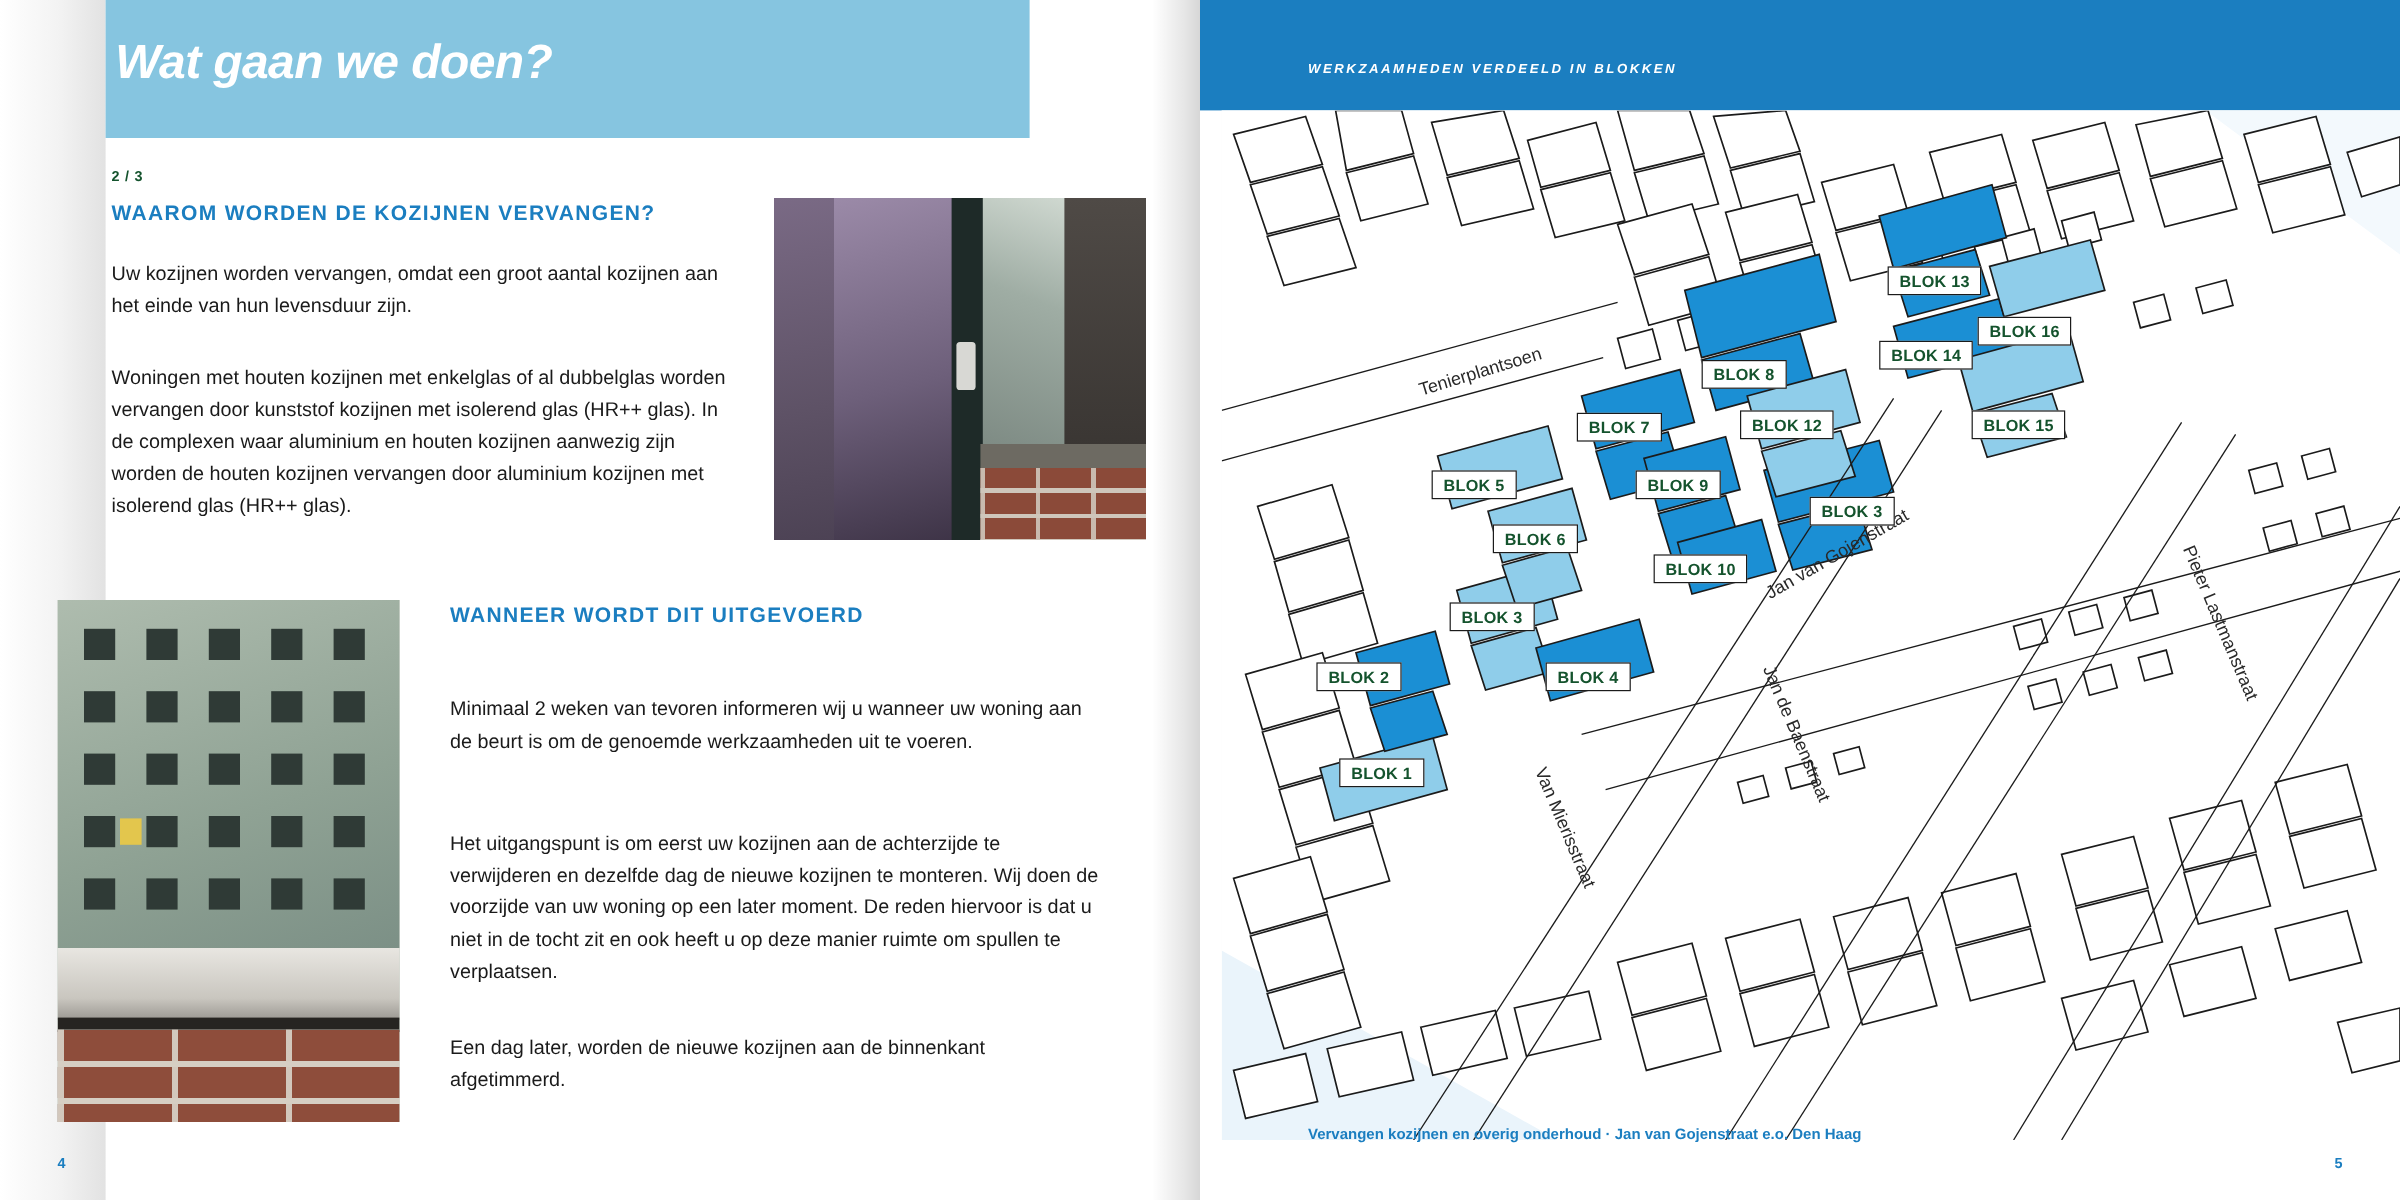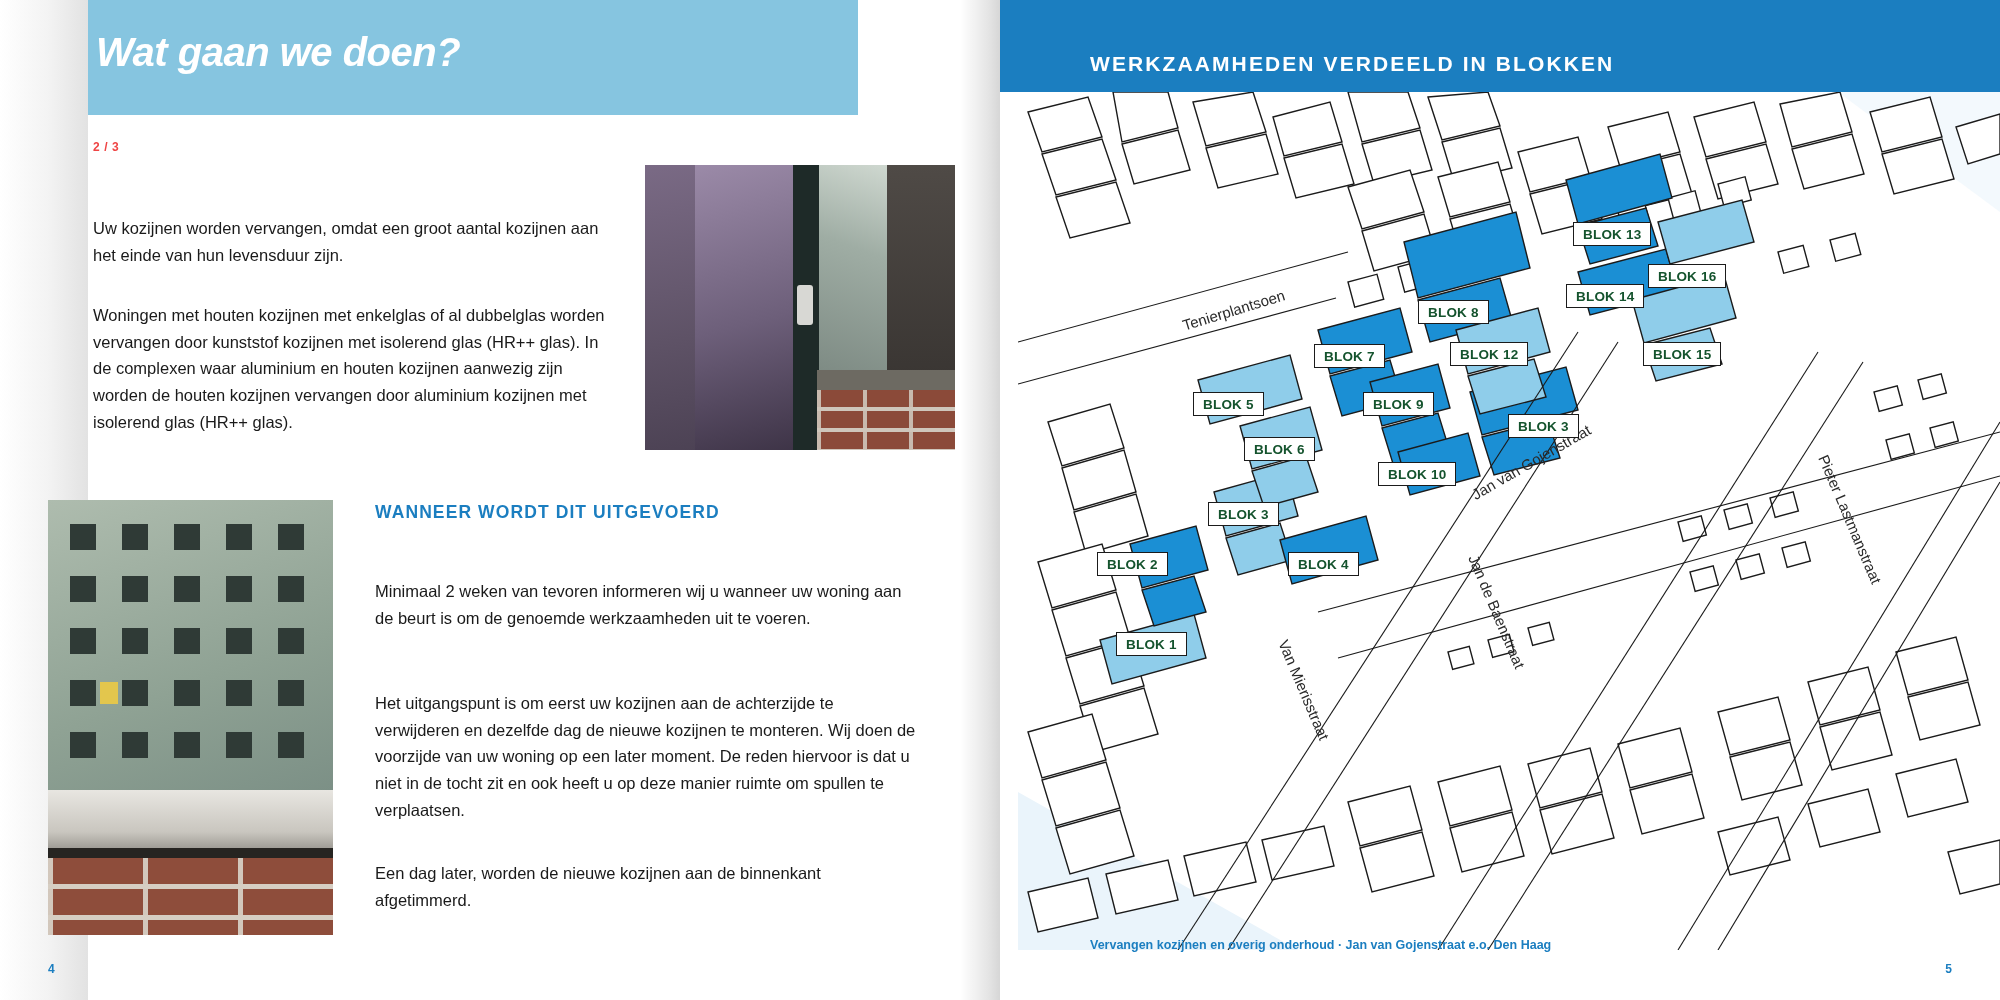--- a/index.html
+++ b/index.html
@@ -27,21 +27,21 @@
     background: #86c5e0;
   }
   .header-title {
     position: absolute; left: 96px; top: 30px;
     font-size: 40px; font-weight: bold; color: #ffffff;
     letter-spacing: -0.5px;
     font-style: italic;
   }
   .page-num-small {
     position: absolute; left: 93px; top: 140px;
-    font-size: 12px; font-weight: bold; color: #ef4444; letter-spacing: 0.6px;
+    font-size: 12px; font-weight: bold; color: #14532d; letter-spacing: 0.6px;
   }
   .sec-heading {
     position: absolute;
     font-size: 17.5px; font-weight: bold; color: #1b7ec0;
     letter-spacing: 1.1px; line-height: 1.45;
   }
   #heading-1 { left: 93px; top: 165px; width: 560px; }
   #heading-2 { left: 375px; top: 500px; width: 560px; }
 
   .body-text {
@@ -155,21 +155,21 @@
   .page-right {
     position: relative; width: 1000px; height: 1000px;
     background: #ffffff; overflow: hidden;
   }
   .right-header {
     position: absolute; left: 0; top: 0; width: 1000px; height: 92px;
     background: #1b7ec0;
   }
   .right-header-title {
     position: absolute; left: 90px; top: 52px;
-    font-size: 21px; font-weight: bold; color: #ffffff; letter-spacing: 2.1px;
+    font-size: 11px; font-weight: bold; color: #ffffff; letter-spacing: 2.1px; font-style: italic;
   }
   .map-area {
     position: absolute; left: 18px; top: 92px; width: 982px; height: 858px;
     background: #fdfdfd;
     overflow: hidden;
   }
   .map-svg { position: absolute; left: 0; top: 0; }
   .street-label {
     position: absolute;
     font-size: 15px; color: #2a2a2a; font-weight: normal;
@@ -203,20 +203,21 @@
 <div class="spread">
 
   <div class="page-left">
     <div class="left-edge-strip"></div>
 
     <div class="header-band"></div>
     <div class="header-title">Wat gaan we doen?</div>
 
     <div class="page-num-small">2 / 3</div>
 
+    <div class="sec-heading" id="heading-1">WAAROM WORDEN DE KOZIJNEN VERVANGEN?</div>
 
     <div class="body-text" id="para-1">Uw kozijnen worden vervangen, omdat een groot aantal kozijnen aan het einde van hun levensduur zijn.</div>
     <div class="body-text" id="para-2">Woningen met houten kozijnen met enkelglas of al dubbelglas worden vervangen door kunststof kozijnen met isolerend glas (HR++ glas). In de complexen waar aluminium en houten kozijnen aanwezig zijn worden de houten kozijnen vervangen door aluminium kozijnen met isolerend glas (HR++ glas).</div>
 
     <div class="photo1">
       <div class="pane-left"></div>
       <div class="pane-purple"></div>
       <div class="right-wall"></div>
       <div class="glass"></div>
       <div class="frame-dark"></div>

